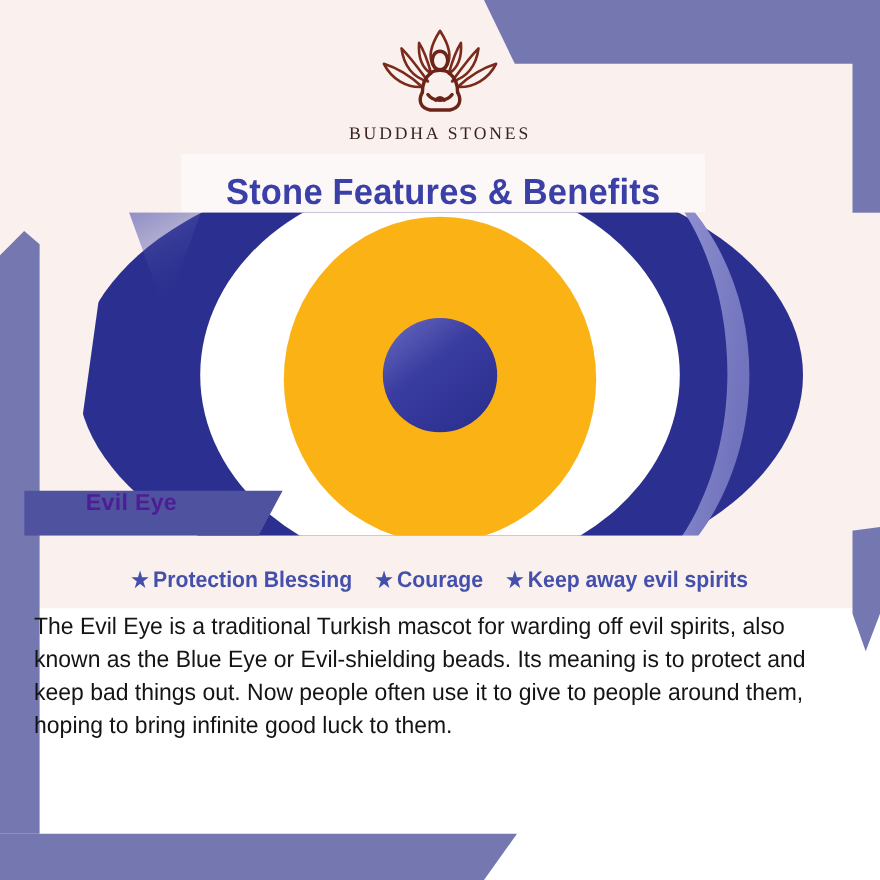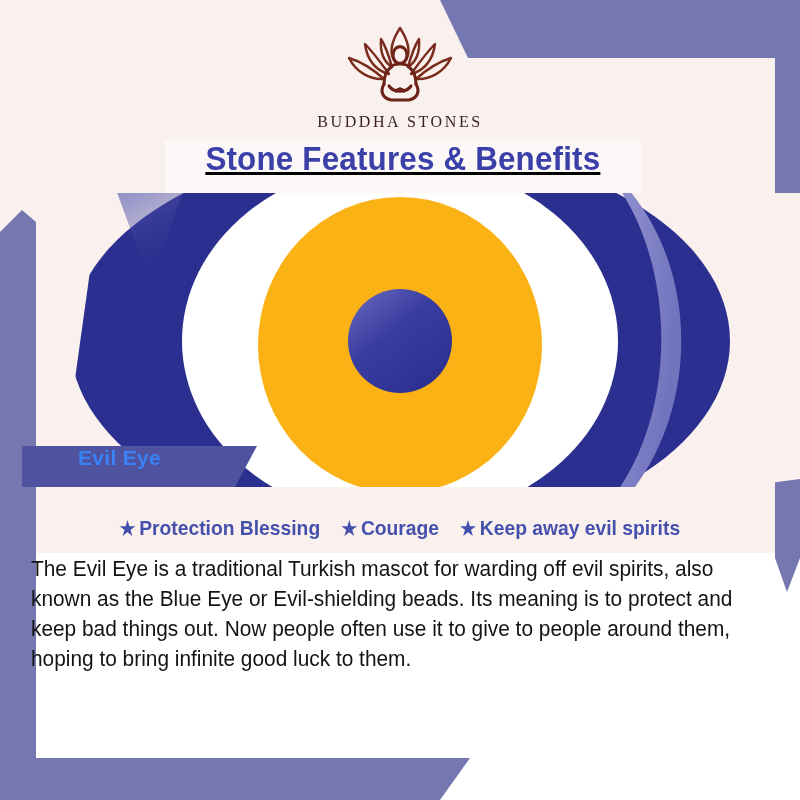--- a/index.html
+++ b/index.html
@@ -32,21 +32,21 @@
     margin-top:5px;
     white-space:nowrap;
   }
 
   
   #title-band{
     position:absolute;
     left:165px; top:140px;
     width:476px; height:53px;
     background:#fbf8f7;
-    display:flex; align-items:flex-start; justify-content:center;text-decoration:underline;
+    display:flex; align-items:flex-end; justify-content:center;
   }
   #title-text{
     font-family:"Liberation Sans Narrow","Liberation Sans", sans-serif;
     font-weight:bold;
     font-size:33px;
     color:#3b3fa8;
     letter-spacing:.2px;
     transform:scaleX(.95);
     white-space:nowrap;
   }
@@ -62,21 +62,21 @@
   
   #eye-banner{
     position:absolute; left:22px; top:446px;
     width:235px; height:41px;
   }
   #eye-banner-svg{ position:absolute; inset:0; width:235px; height:41px; }
   #eye-banner-label{
     position:absolute; left:56px; top:0; height:23px;
     display:flex; align-items:center;
     font-family:"Liberation Sans Narrow","Liberation Sans", sans-serif;
-    font-weight:bold; font-size:21px; color:#3b82f6;
+    font-weight:bold; font-size:21px; color:#4c1d95;
     letter-spacing:.3px; white-space:nowrap;
   }
 
   
   #benefits{
     position:absolute; left:0; right:0; top:516px;
     display:flex; align-items:center; justify-content:center;
     gap:2px;
     white-space:nowrap;
   }

